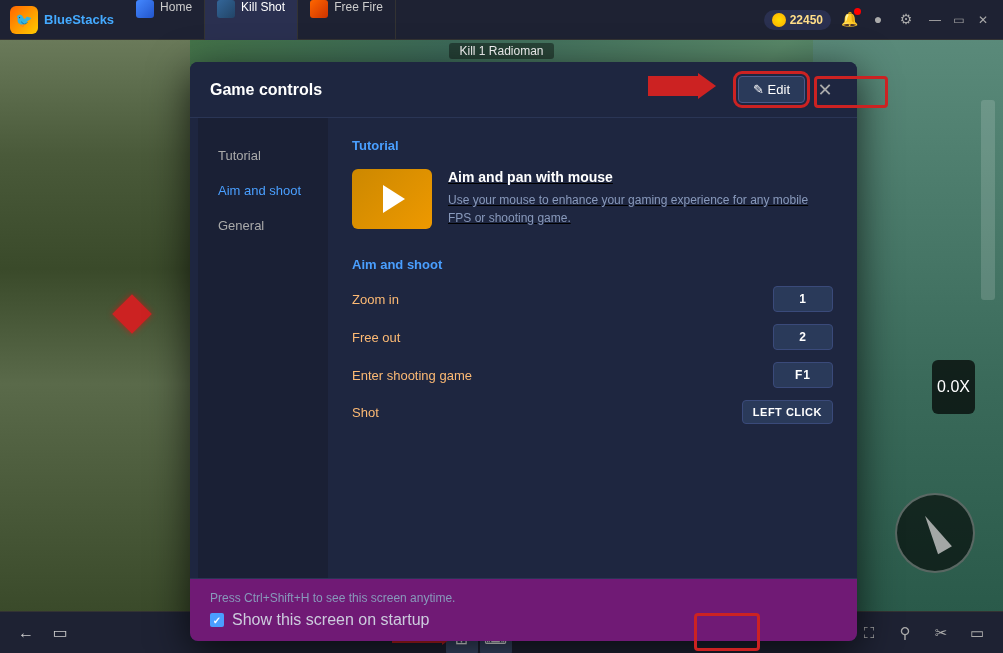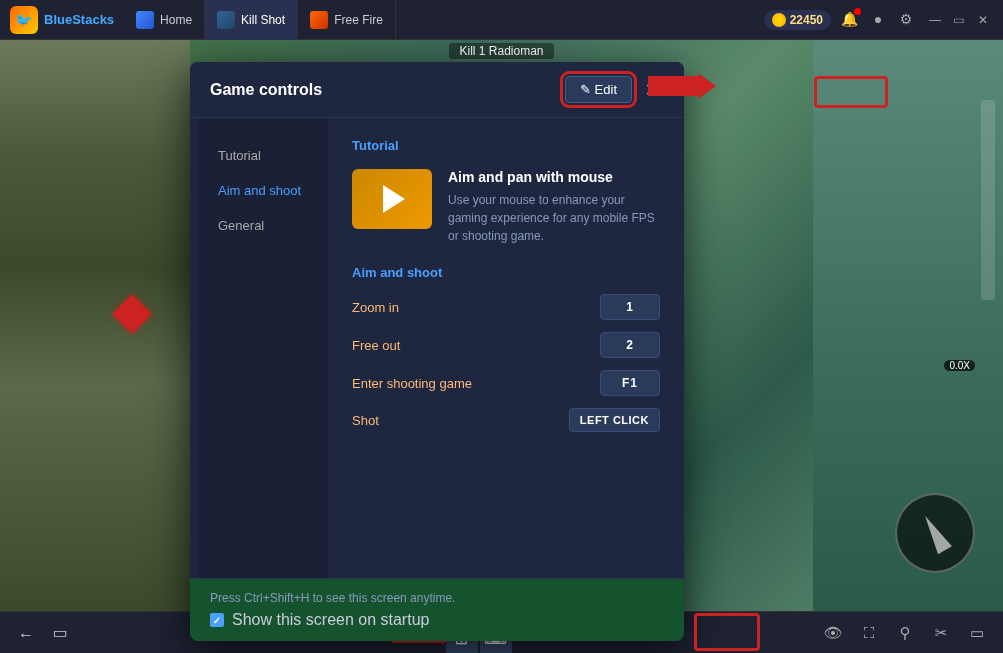--- a/index.html
+++ b/index.html
@@ -53,22 +53,22 @@
       background: rgba(255,255,255,0.15);
       border-radius: 3px;
       z-index: 2;
     }
     .zoom-indicator {
       position: absolute;
       right: 28px;
       top: 360px;
       background: rgba(0,0,0,0.7);
       color: white;
-      font-size: 10px;
-      padding: 0 5px;
+      font-size: 16px;
+      padding: 18px 5px;
       border-radius: 6px;
       z-index: 2;
     }
     .compass {
       position: absolute;
       right: 28px;
       bottom: 80px;
       width: 80px;
       height: 80px;
       border-radius: 50%;
@@ -115,21 +115,21 @@
       justify-content: center;
       font-size: 14px;
     }
     .logo-text {
       color: #4af;
       font-size: 13px;
       font-weight: bold;
     }
     .tab {
       display: flex;
-      align-items: center;
+      align-items: flex-start;
       padding: 0 12px;
       height: 40px;
       color: #ccc;
       font-size: 12px;
       gap: 6px;
       cursor: pointer;
       border-right: 1px solid #333;
     }
     .tab.active {
       background: #2a3050;
@@ -308,21 +308,21 @@
       border-left: 18px solid #cc2222;
       border-top: 13px solid transparent;
       border-bottom: 13px solid transparent;
     }
 
     
     .dialog {
       position: absolute;
       top: 62px;
       left: 190px;
-      width: 494px;
+      width: 667px;
       background: #1e2640;
       border-radius: 8px;
       z-index: 150;
       box-shadow: 0 10px 40px rgba(0,0,0,0.7);
       overflow: hidden;
     }
     .dialog-header {
       display: flex;
       align-items: center;
       justify-content: space-between;
@@ -395,21 +395,22 @@
     .section-title {
       color: #4a9fff;
       font-size: 13px;
       font-weight: 600;
       margin-bottom: 16px;
     }
 
     .tutorial-card {
       display: flex;
       gap: 16px;
-      margin-bottom: 20px;
+      margin-bottom: 28px;
+      text-decoration: underline;
     }
     .video-thumb {
       width: 80px;
       height: 60px;
       background: linear-gradient(135deg, #cc8800, #ee9900);
       border-radius: 6px;
       display: flex;
       align-items: center;
       justify-content: center;
       flex-shrink: 0;
@@ -467,21 +468,21 @@
       font-weight: 600;
       letter-spacing: 1px;
     }
     .keybind-key.wide {
       padding: 5px 10px;
       font-size: 11px;
       letter-spacing: 0.5px;
     }
 
     .dialog-footer {
-      background: #14532d;
+      background: #701a75;
       padding: 12px 20px;
       border-top: 1px solid #2a3555;
       display: flex;
       align-items: center;
       gap: 10px;
     }
     .footer-text {
       color: #8899bb;
       font-size: 12px;
     }

